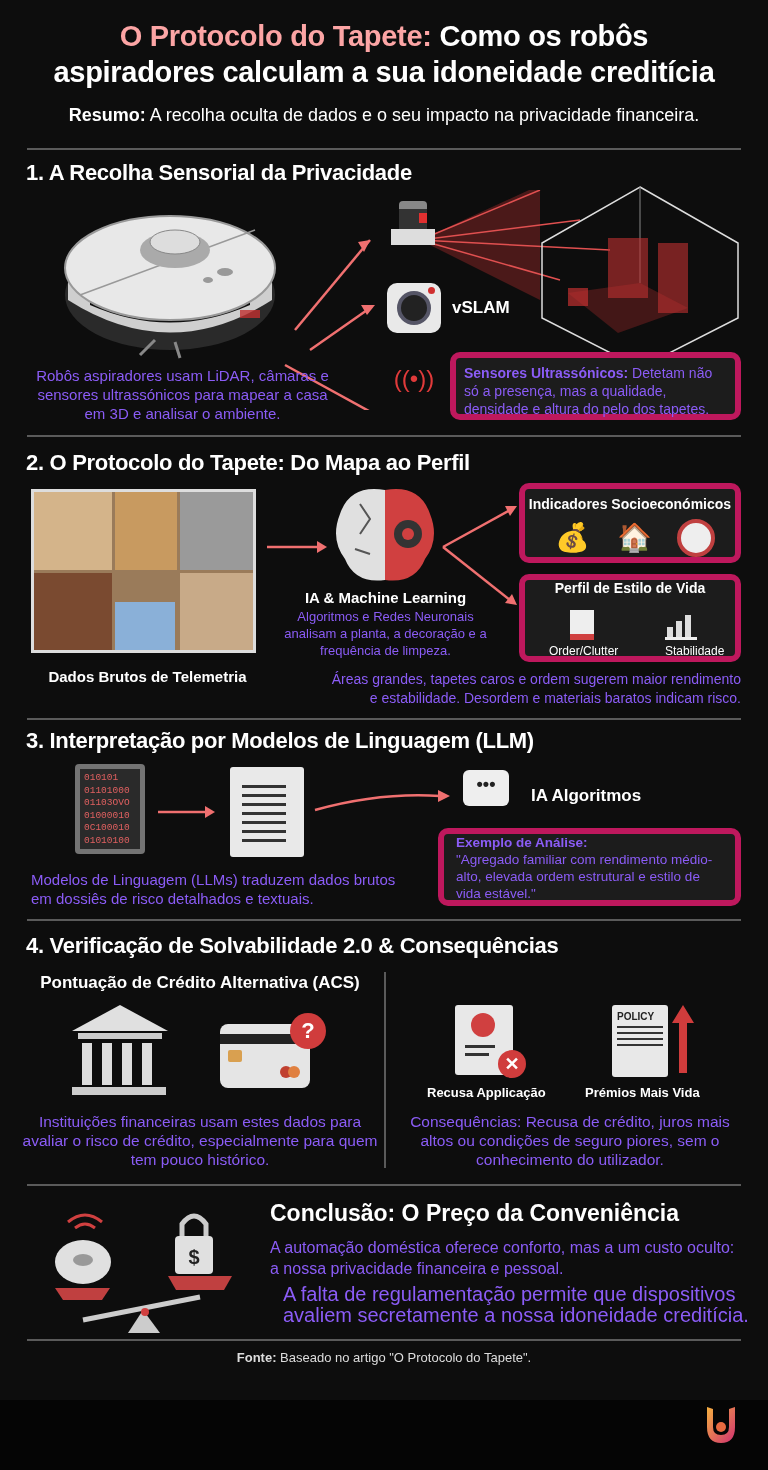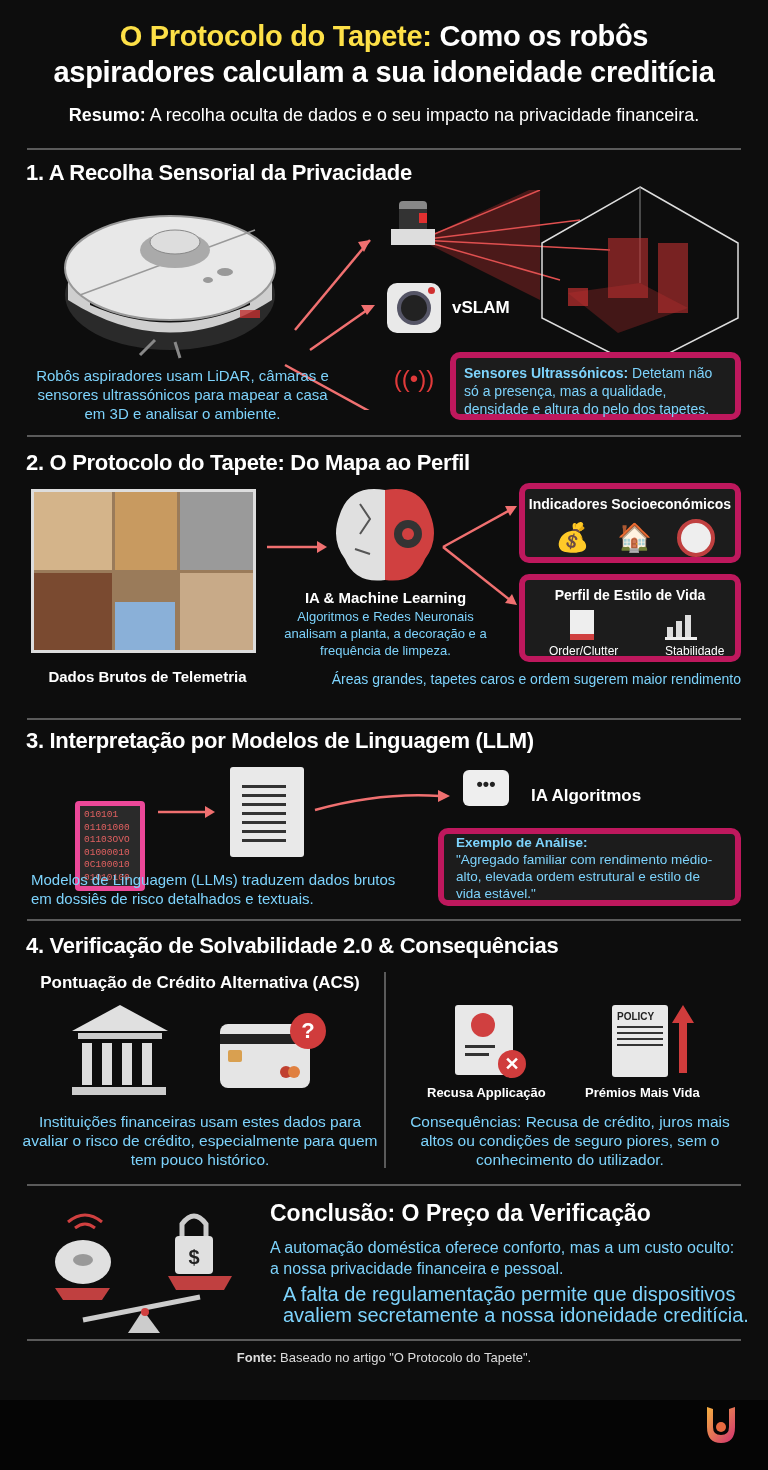--- a/index.html
+++ b/index.html
@@ -1,26 +1,26 @@
 <!DOCTYPE html>
 <html><head>
 <meta charset="utf-8">
 <style>
   * { box-sizing: border-box; margin: 0; padding: 0; }
   html, body { width: 768px; height: 1470px; background: #050505; overflow: hidden; }
   body { font-family: "Liberation Sans", sans-serif; color: #fff; position: relative; }
   .page { position: absolute; left: 0; top: 0; width: 768px; height: 1400px; background: #0d0d0d; }
   .abs { position: absolute; }
   .title { left: 0; width: 768px; text-align: center; font-weight: bold; font-size: 29px; line-height: 36px; top: 18px; letter-spacing: -0.3px; }
-  .title .red { color: #fde047; }
+  .title .red { color: #fca5a5; }
   .summary { left: 0; width: 768px; text-align: center; top: 105px; font-size: 18px; }
   .summary b { font-weight: bold; }
   .rule { left: 27px; width: 714px; height: 2px; background: #5a5a5a; }
   .h2 { left: 26px; font-size: 22px; font-weight: bold; letter-spacing: -0.3px; }
-  .body-txt { font-size: 15px; line-height: 19px; color: #7dd3fc; }
+  .body-txt { font-size: 15px; line-height: 19px; color: #8b5cf6; }
   .box { border: 6px solid #be185d; border-radius: 10px; background: #1c1c1c; }
   .red-arrow { stroke: #f07070; stroke-width: 2.5; fill: none; }
   .center { text-align: center; }
   .bold { font-weight: bold; }
   .logo { position: absolute; left: 703px; top: 1405px; width: 36px; height: 40px; }
 </style>
 </head>
 <body>
 
 <div class="page">
@@ -128,40 +128,41 @@
   <div class="abs body-txt center" style="left:283px;top:608px;width:205px;font-size:13px;line-height:17px">Algoritmos e Redes Neuronais analisam a planta, a decoração e a frequência de limpeza.</div>
 
   <div class="abs box" style="left:519px;top:483px;width:222px;height:80px">
     <div class="bold center" style="margin-top:7px;font-size:14px">Indicadores Socioeconómicos</div>
     <div class="abs" style="left:30px;top:32px;font-size:28px">💰</div>
     <div class="abs" style="left:92px;top:32px;font-size:28px">🏠</div>
     <div class="abs" style="left:152px;top:30px;width:38px;height:38px;border-radius:50%;border:4px solid #c04040;background:#eee"></div>
   </div>
 
   <div class="abs box" style="left:519px;top:574px;width:222px;height:88px">
-    <div class="bold center" style="margin-top:7px;font-size:14px">Perfil de Estilo de Vida</div>
+    <div class="bold center" style="font-size:14px">Perfil de Estilo de Vida</div>
     <div class="abs" style="left:45px;top:30px;width:24px;height:30px;background:#eee;border-bottom:6px solid #d04040"></div>
     <div class="abs" style="left:140px;top:32px;width:32px;height:28px;border-bottom:3px solid #eee">
       <div style="position:absolute;left:2px;bottom:0;width:6px;height:10px;background:#ddd"></div>
       <div style="position:absolute;left:11px;bottom:0;width:6px;height:16px;background:#ddd"></div>
       <div style="position:absolute;left:20px;bottom:0;width:6px;height:22px;background:#ddd"></div>
     </div>
     <div class="abs" style="left:24px;top:64px;font-size:12px">Order/Clutter</div>
     <div class="abs" style="left:140px;top:64px;font-size:12px">Stabilidade</div>
   </div>
 
   <div class="abs body-txt" style="left:300px;top:670px;width:441px;text-align:right;font-size:14px;line-height:19px">
     <span>Áreas grandes, tapetes caros e ordem sugerem maior rendimento</span><br>
+    <span>e estabilidade. Desordem e materiais baratos indicam risco.</span>
   </div>
 
   <div class="abs rule" style="top:718px"></div>
 
   <div class="abs h2" style="top:728px">3.  Interpretação por Modelos de Linguagem (LLM)</div>
 
-  <div class="abs" style="left:75px;top:801px;width:70px;height:90px;background:#ec4899;border-radius:4px;padding:5px">
+  <div class="abs" style="left:75px;top:764px;width:70px;height:90px;background:#737373;border-radius:4px;padding:5px">
     <div style="background:#2a2a2a;height:100%;padding:3px 4px;font-family:'Liberation Mono',monospace;font-size:9.5px;line-height:12.5px;color:#e06060">
       <div>010101</div>
       <div>01101000</div>
       <div>01103OVO</div>
       <div>01000010</div>
       <div>0C100010</div>
       <div>01010100</div>
     </div>
   </div>
 
@@ -244,21 +245,21 @@
     <path d="M5 88 L60 88 L52 100 L13 100 Z" fill="#c04040"></path>
     <rect x="125" y="36" width="38" height="38" rx="4" fill="#e0e0e0"></rect>
     <path d="M132 36 L132 24 Q144 8 156 24 L156 36" stroke="#ccc" stroke-width="5" fill="none"></path>
     <text x="144" y="64" font-size="20" font-weight="bold" text-anchor="middle" fill="#222" font-family="Liberation Sans, sans-serif">$</text>
     <path d="M118 76 L182 76 L174 90 L126 90 Z" fill="#c04040"></path>
     <line x1="33" y1="120" x2="150" y2="97" stroke="#ccc" stroke-width="5"></line>
     <polygon points="93,110 110,133 78,133" fill="#ccc"></polygon>
     <circle cx="95" cy="112" r="4" fill="#d04040"></circle>
   </svg>
 
-  <div class="abs bold" style="left:270px;top:1200px;font-size:23px">Conclusão: O Preço da Verificação</div>
+  <div class="abs bold" style="left:270px;top:1200px;font-size:23px">Conclusão: O Preço da Conveniência</div>
   <div class="abs body-txt" style="left:270px;top:1237px;width:470px;font-size:16px;line-height:21px">A automação doméstica oferece conforto, mas a um custo oculto: a nossa privacidade financeira e pessoal.</div>
   <div class="abs body-txt" style="left:283px;top:1284px;width:470px;font-size:20px;line-height:21px">A falta de regulamentação permite que dispositivos avaliem secretamente a nossa idoneidade creditícia.</div>
 
   <div class="abs rule" style="top:1339px"></div>
 
   <div class="abs center" style="left:0;top:1350px;width:768px;font-size:13px;color:#ddd">
     <b>Fonte:</b><span> Baseado no artigo "O Protocolo do Tapete".</span>
   </div>
 </div>
 

